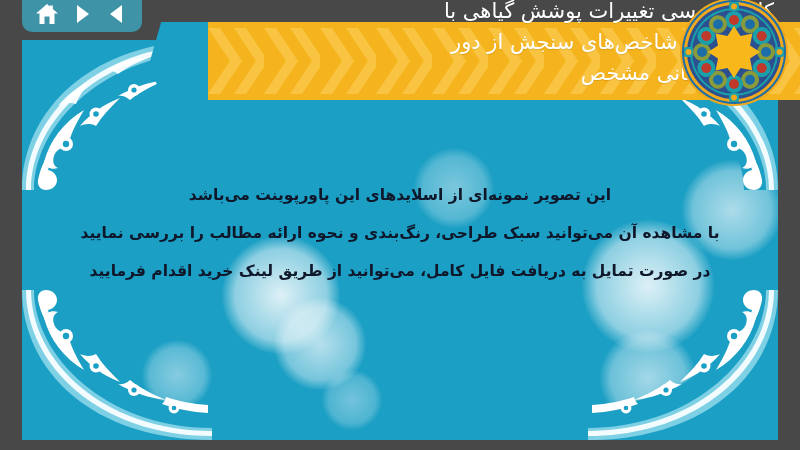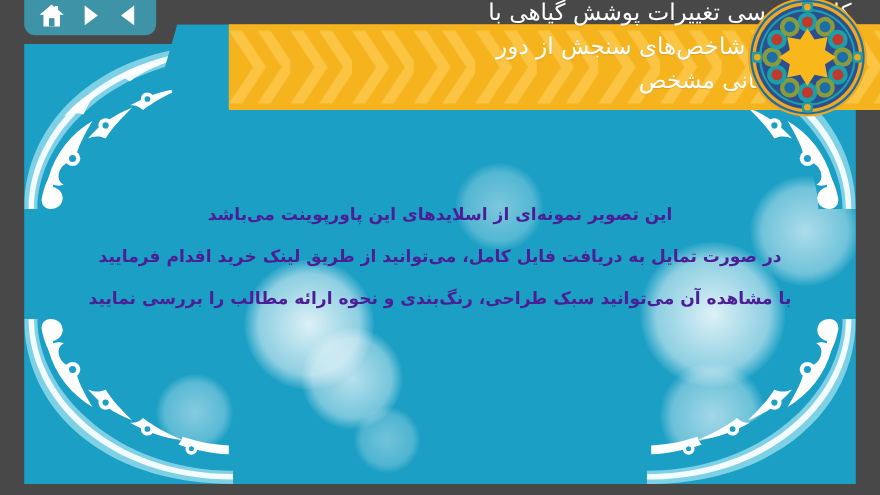--- a/index.html
+++ b/index.html
@@ -127,21 +127,21 @@
   .medallion svg { display:block; }
 
   
   .body-text {
     position:absolute;
     left:0; right:0;
     top:136px;
     z-index:20;
     text-align:center;
     direction:rtl;
-    color:#4c1d95;
+    color:#0f172a;
     font-size:15.5px;
     line-height:38px;
     font-weight:700;
   }
   .body-text p { white-space:nowrap; }
 </style>
 </head>
 <body>
 
 <div id="stage">
@@ -265,22 +265,22 @@
           <path d="M140,36 c14,-5 30,-8 46,-9 l0,8 c-16,1 -30,4 -42,8 c-1,-4 -3,-6 -4,-7z"></path>
           <circle cx="152" cy="32" r="5.4"></circle>
           <circle cx="152" cy="32" r="2.3" fill="#1b9fc4"></circle>
           <path d="M16,140 c2,-10 6,-20 12,-28 c1,6 0,12 -2,18 c5,1 9,5 9,10 c0,6 -5,10 -11,10 c-5,0 -9,-4 -8,-10z"></path>
         </g>
       </svg>
     </div>
 
     <div class="body-text">
       <p>این تصویر نمونه‌ای از اسلایدهای این پاورپوینت می‌باشد</p>
+      <p>با مشاهده آن می‌توانید سبک طراحی، رنگ‌بندی و نحوه ارائه مطالب را بررسی نمایید</p>
       <p>در صورت تمایل به دریافت فایل کامل، می‌توانید از طریق لینک خرید اقدام فرمایید</p>
-      <p>با مشاهده آن می‌توانید سبک طراحی، رنگ‌بندی و نحوه ارائه مطالب را بررسی نمایید</p>
     </div>
   </div>
 
   <div class="banner-tip"></div>
 
   <div class="title-banner">
     <svg class="banner-chevrons" viewBox="0 0 592 78" preserveAspectRatio="none" aria-hidden="true">
       <defs>
         <pattern id="chev" width="56" height="78" patternUnits="userSpaceOnUse">
           <path d="M0,6 L22,39 L0,72 L12,72 L34,39 L12,6 Z" fill="#ffd363"></path>

